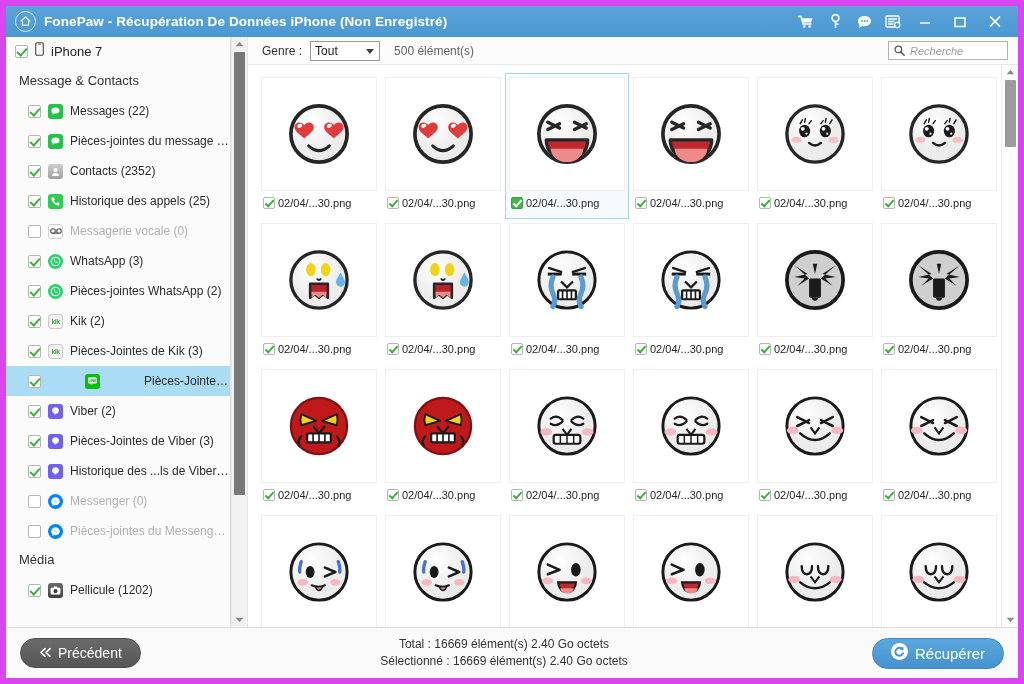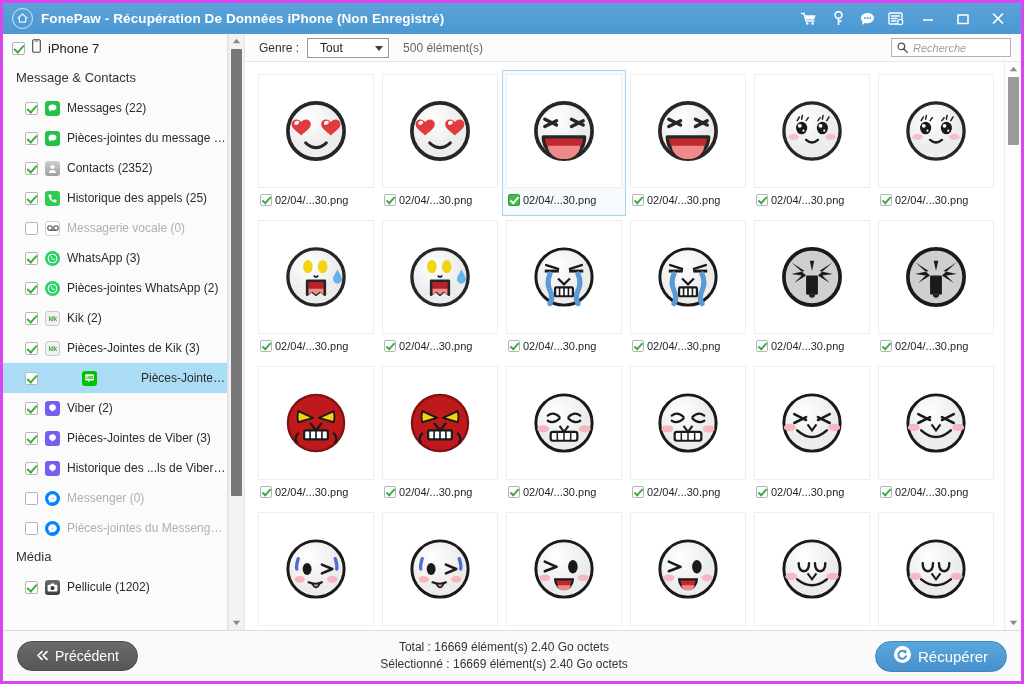--- a/index.html
+++ b/index.html
@@ -5,21 +5,21 @@
   * { box-sizing: border-box; margin: 0; padding: 0; }
   html, body {
     width: 1024px; height: 684px;
     font-family: "Liberation Sans", sans-serif;
     background: #ffffff;
     overflow: hidden;
   }
   #app {
     width: 1024px; height: 684px;
     position: relative;
-    border: 3px solid #d946ef;
+    border: 6px solid #d946ef;
     background: #fafafa;
     display: flex;
     flex-direction: column;
   }
 
   
   .titlebar {
     height: 31px;
     background: linear-gradient(180deg,#5ba3d9 0%, #4b98d2 100%);
     display: flex; align-items: center;
@@ -129,25 +129,25 @@
   .toolbar {
     height: 28px; flex: 0 0 28px;
     display: flex; align-items: center;
     padding: 0 10px 0 14px;
     border-bottom: 1px solid #e8e8e8;
     background: #fcfcfc;
     gap: 8px;
   }
   .tb-label { font-size: 12px; color: #333; }
   .tb-select {
-    width: 82px; height: 20px;
+    width: 70px; height: 20px;
     border: 1px solid #9a9a9a; background:#fff;
     font-size: 12px; color: #222;
     display: flex; align-items: center;
-    padding: 0 12px; position: relative; cursor: pointer;
+    padding: 0 4px; position: relative; cursor: pointer;
   }
   .tb-select .caret {
     position: absolute; right: 5px; top: 50%; margin-top: -2px;
     width: 0; height: 0;
     border-left: 4px solid transparent; border-right: 4px solid transparent;
     border-top: 5px solid #3d3d3d;
   }
   .tb-count { font-size: 12px; color: #666; margin-left: 6px;}
   .tb-spacer { flex: 1 1 auto; }
   .search-box {

